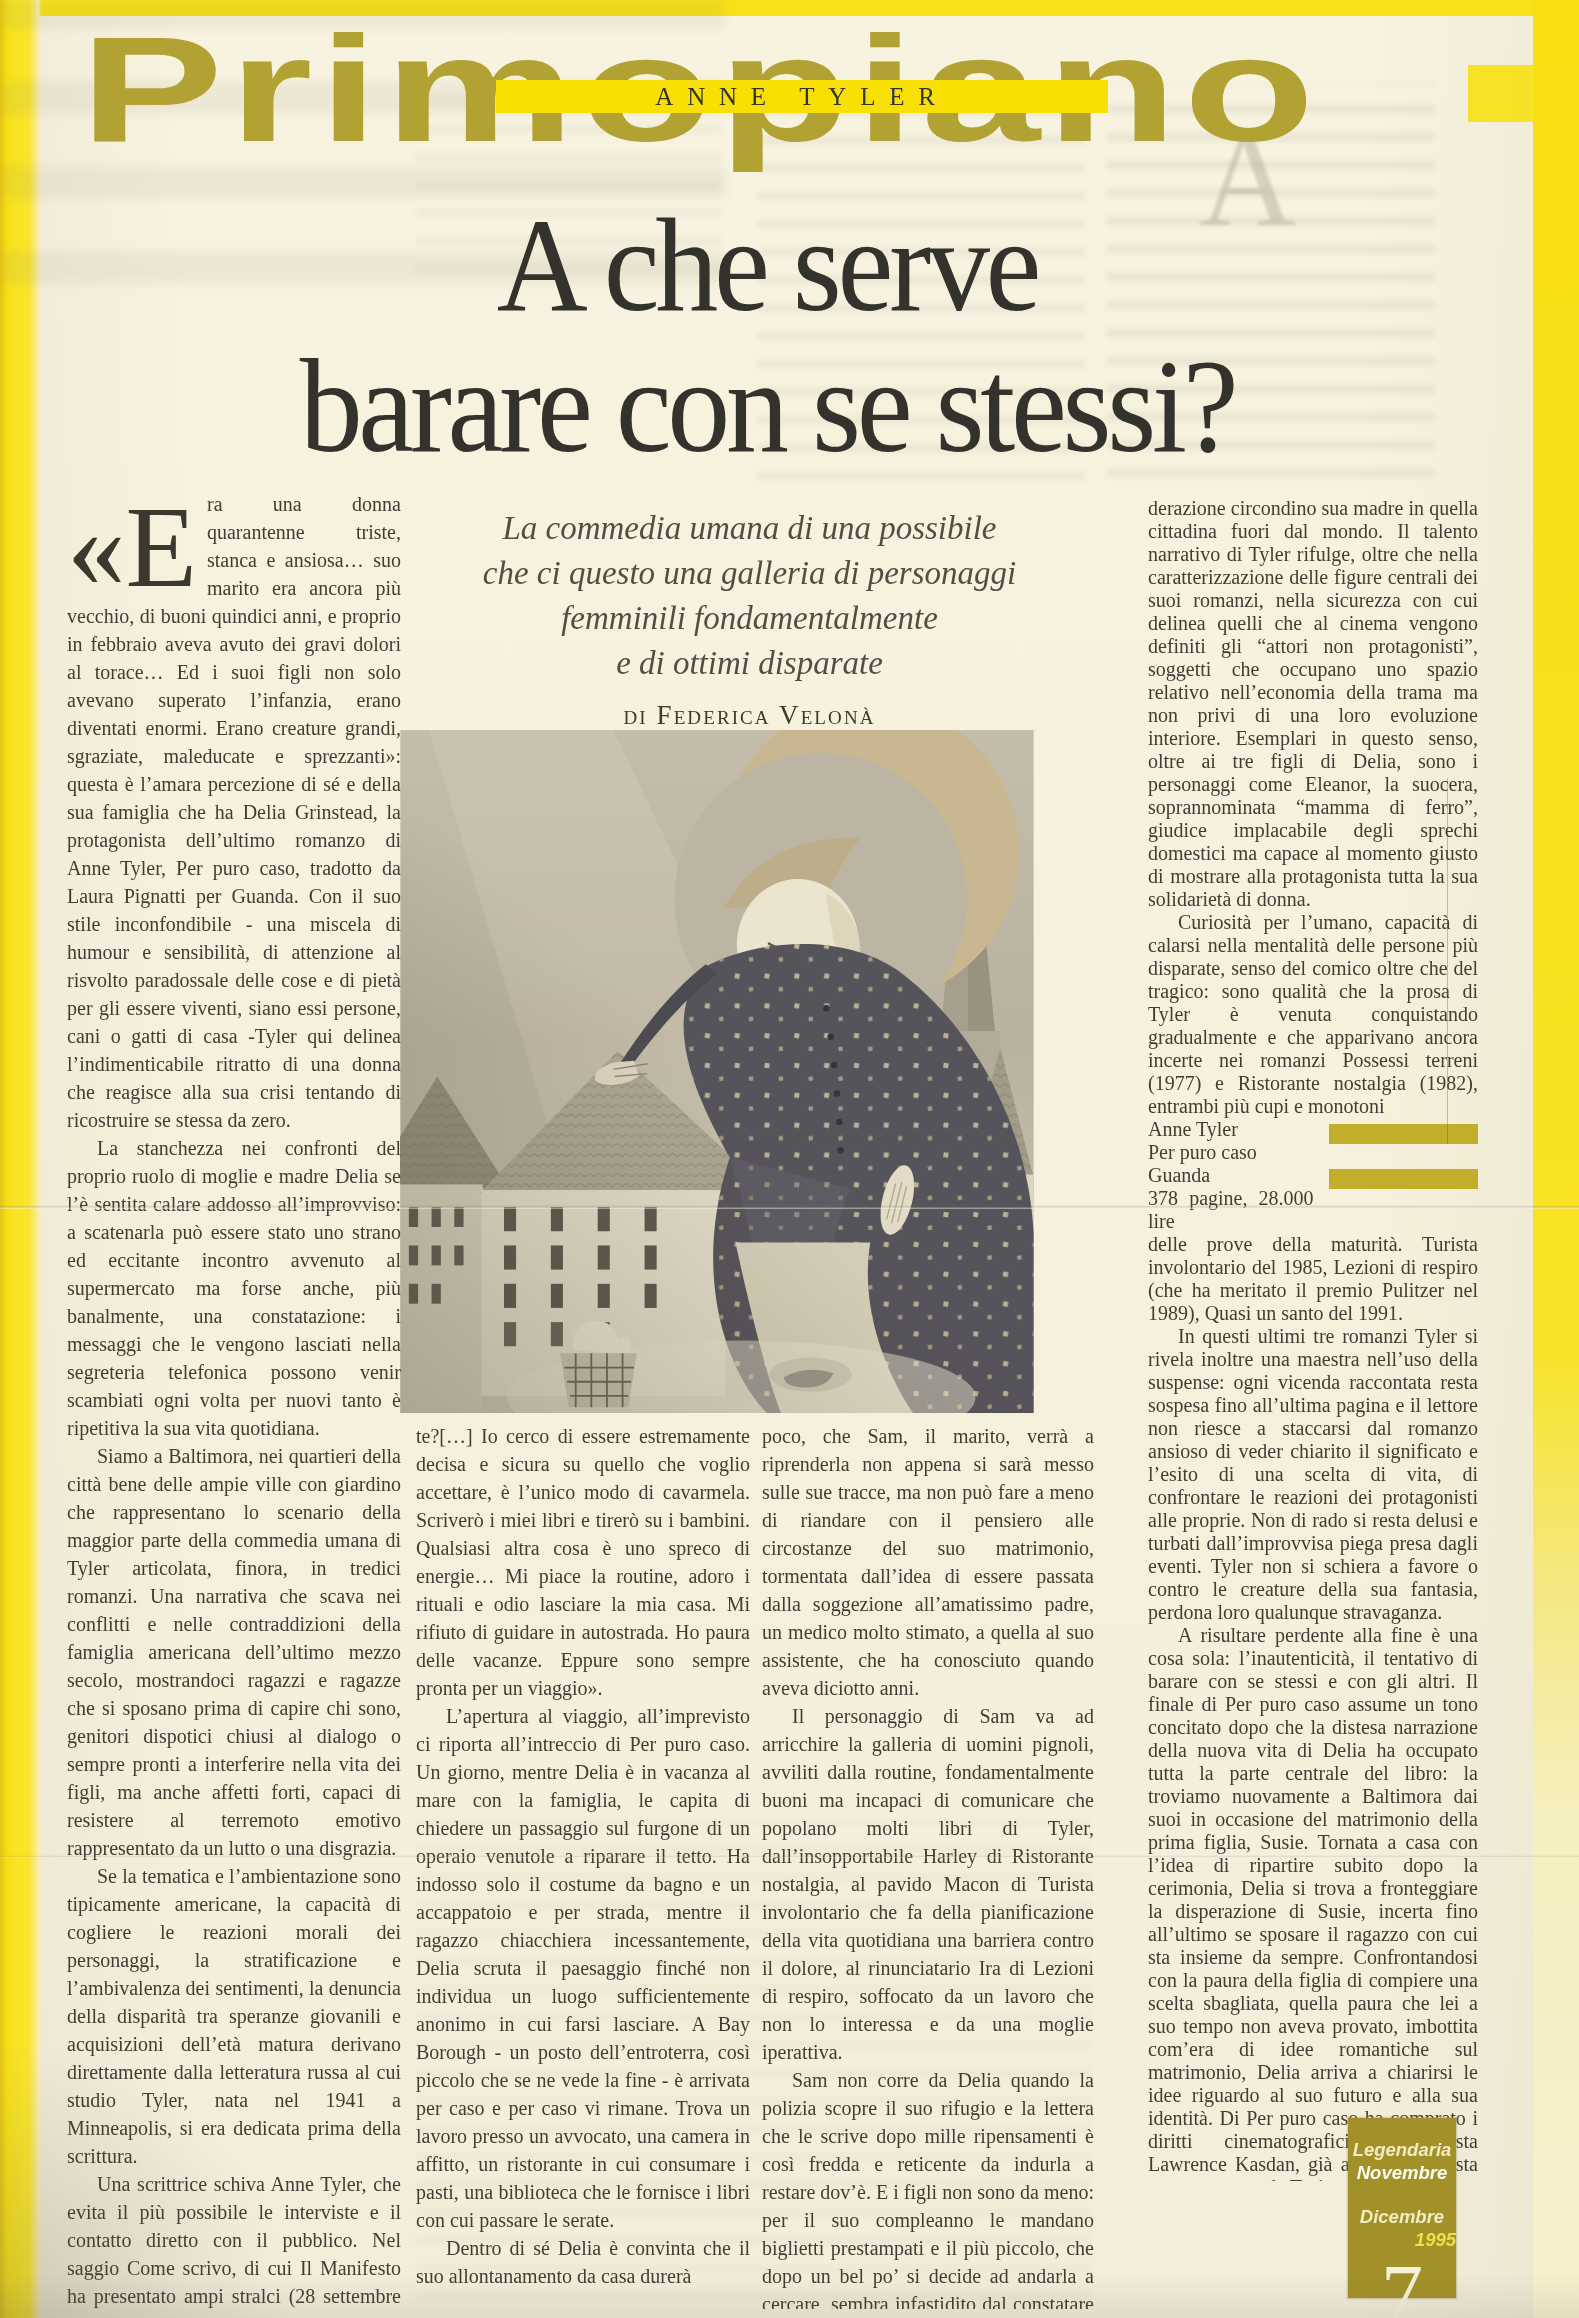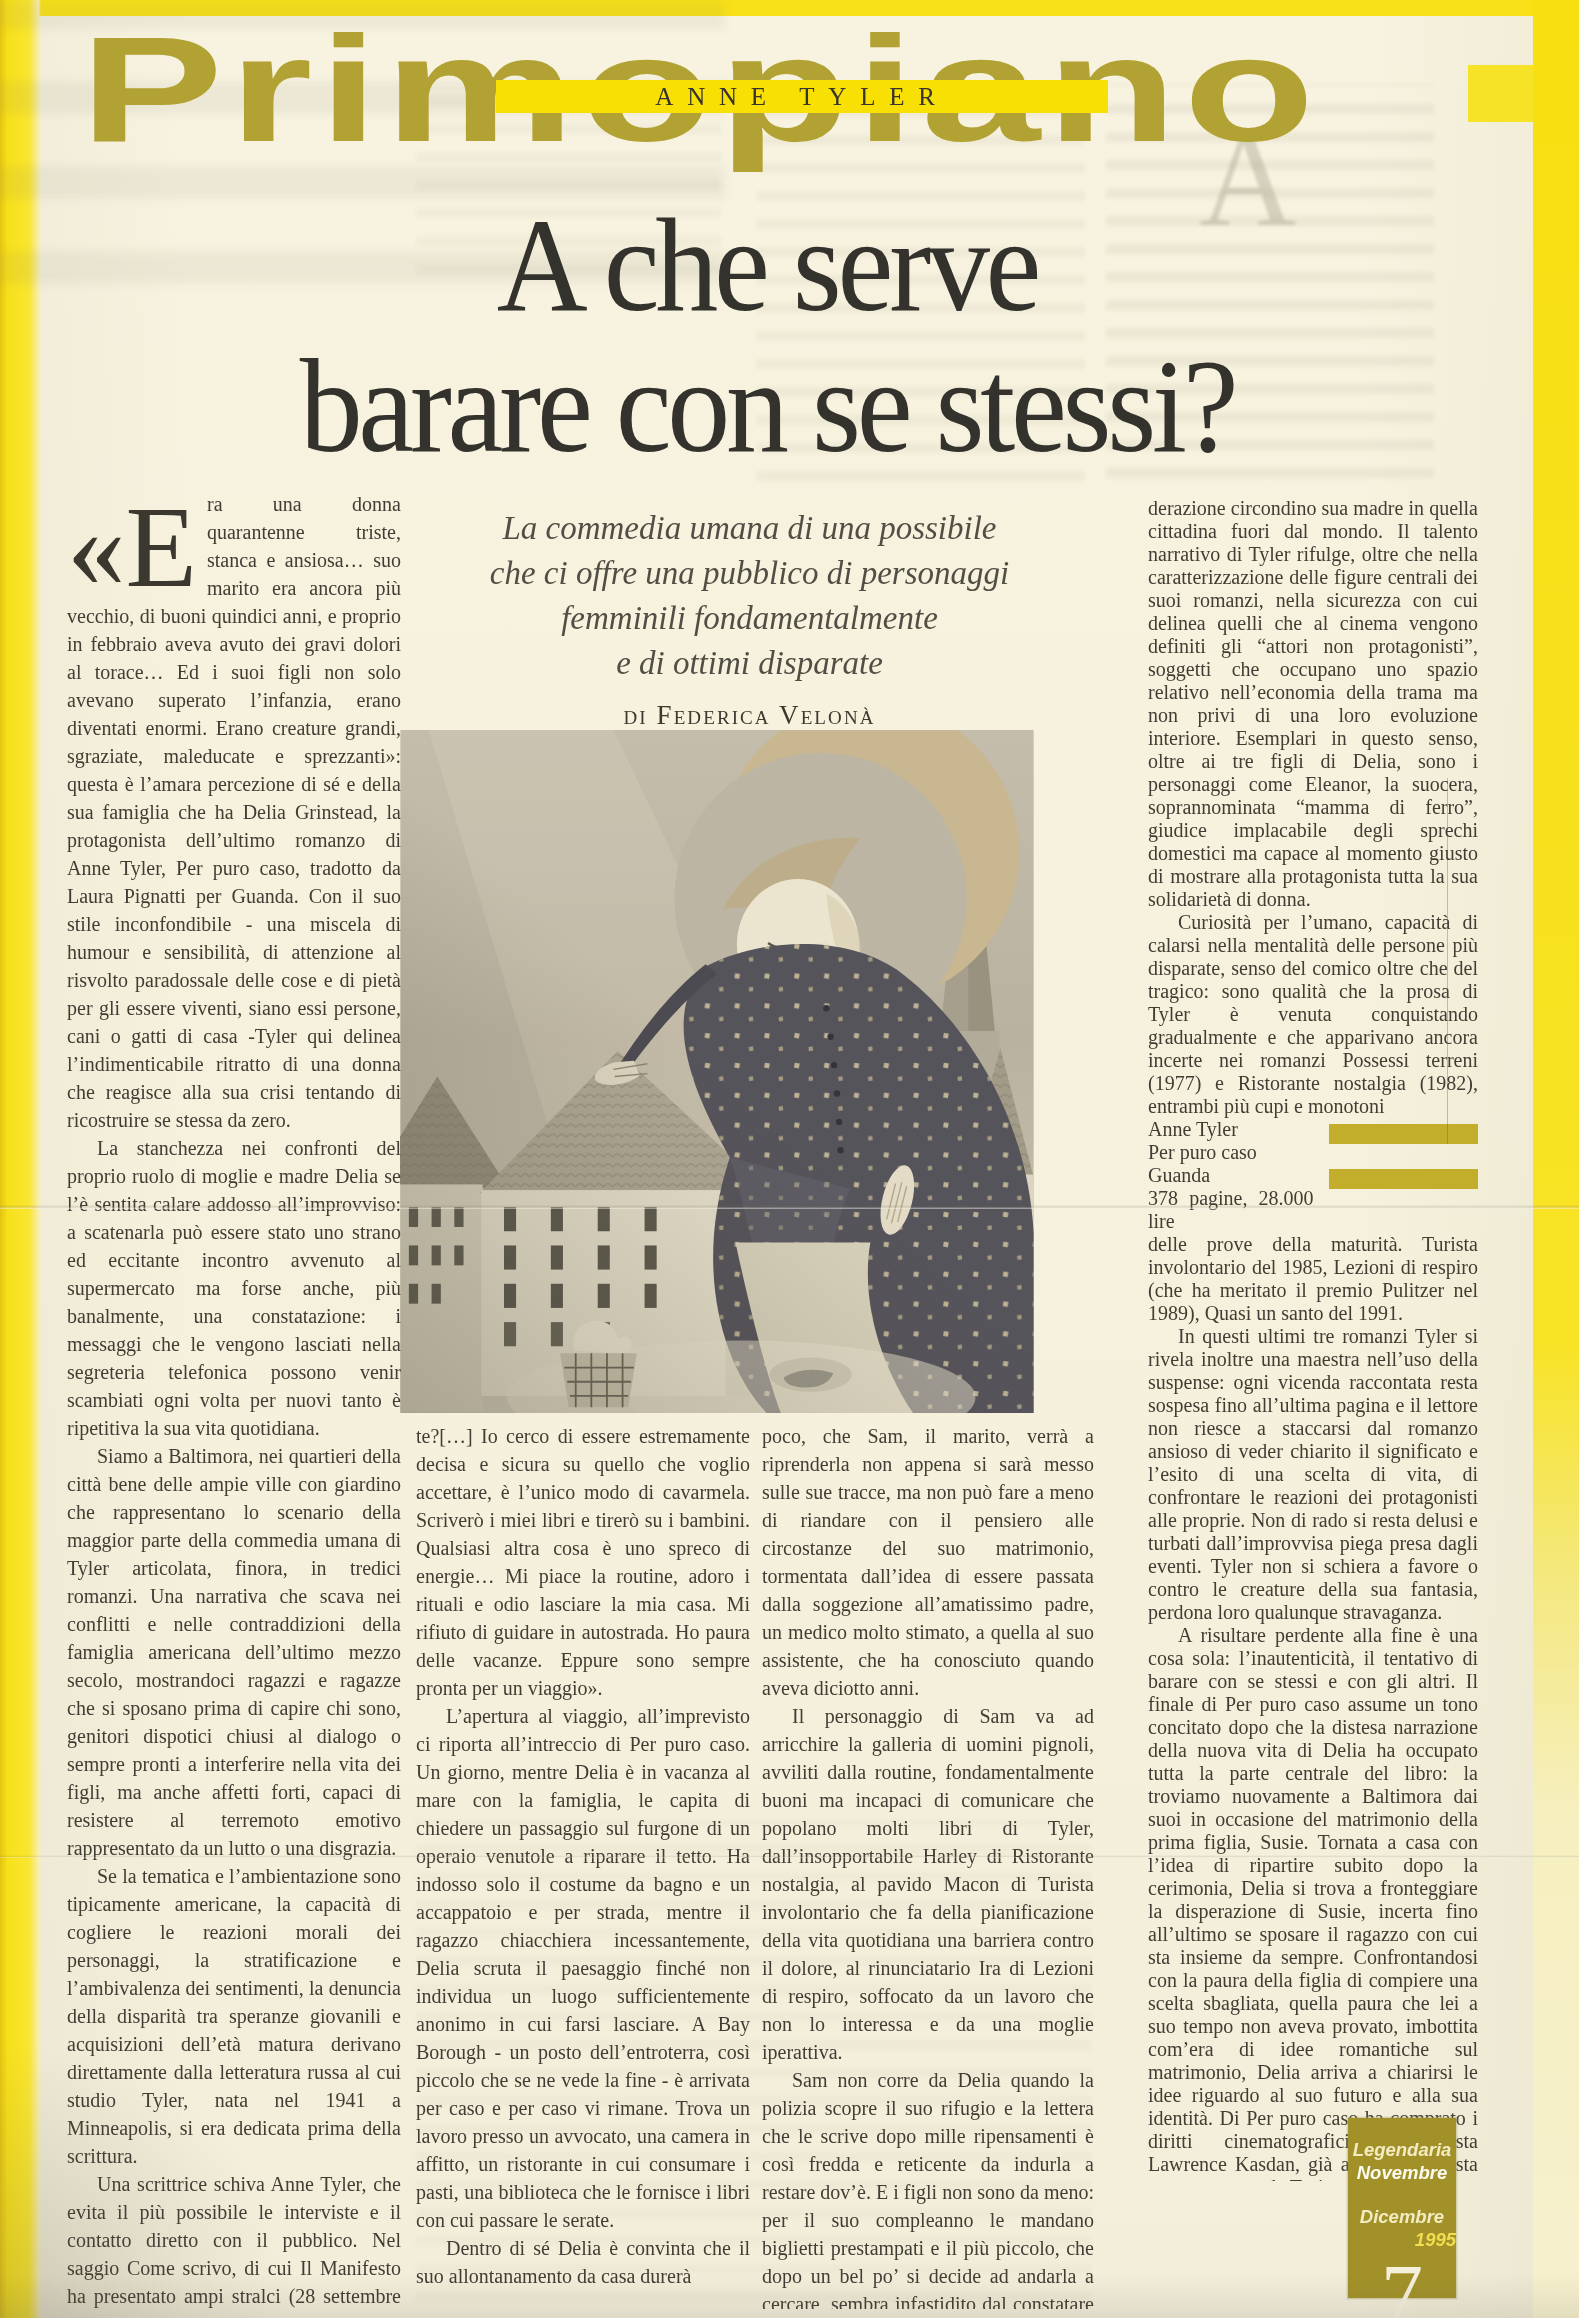--- a/index.html
+++ b/index.html
@@ -116,21 +116,21 @@
     <span class="kicker">ANNE TYLER</span>
   </div>
 
   <div class="headline">
     <span class="hl">A che serve</span>
     <span class="hl">barare con se stessi?</span>
   </div>
 
   <div class="standfirst">
     <div>La commedia umana di una possibile</div>
-    <div>che ci offre una pubblico di personaggi</div>
+    <div>che ci questo una galleria di personaggi</div>
     <div>femminili fondamentalmente</div>
     <div>e di ottimi disparate</div>
   </div>
   <div class="byline">di Federica Velonà</div>
 
   <div class="illo" role="img" aria-label="Donna gigante con cappello a mezzaluna, mantello scuro a pois, china tra piccole case con cestino della spesa">
     <svg width="634" height="683" viewBox="0 0 892 962">
       <defs>
         <linearGradient id="sky" x1="0" y1="0" x2="0" y2="1">
           <stop offset="0" stop-color="#c4bdac"></stop>

